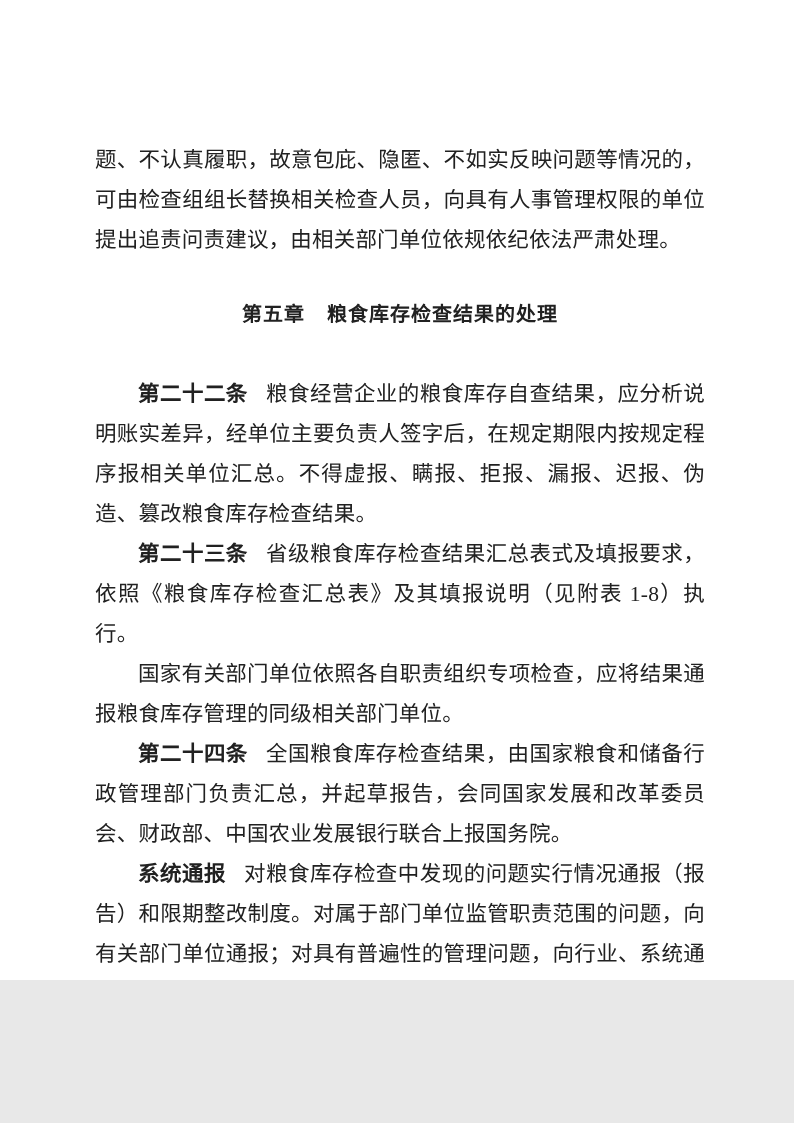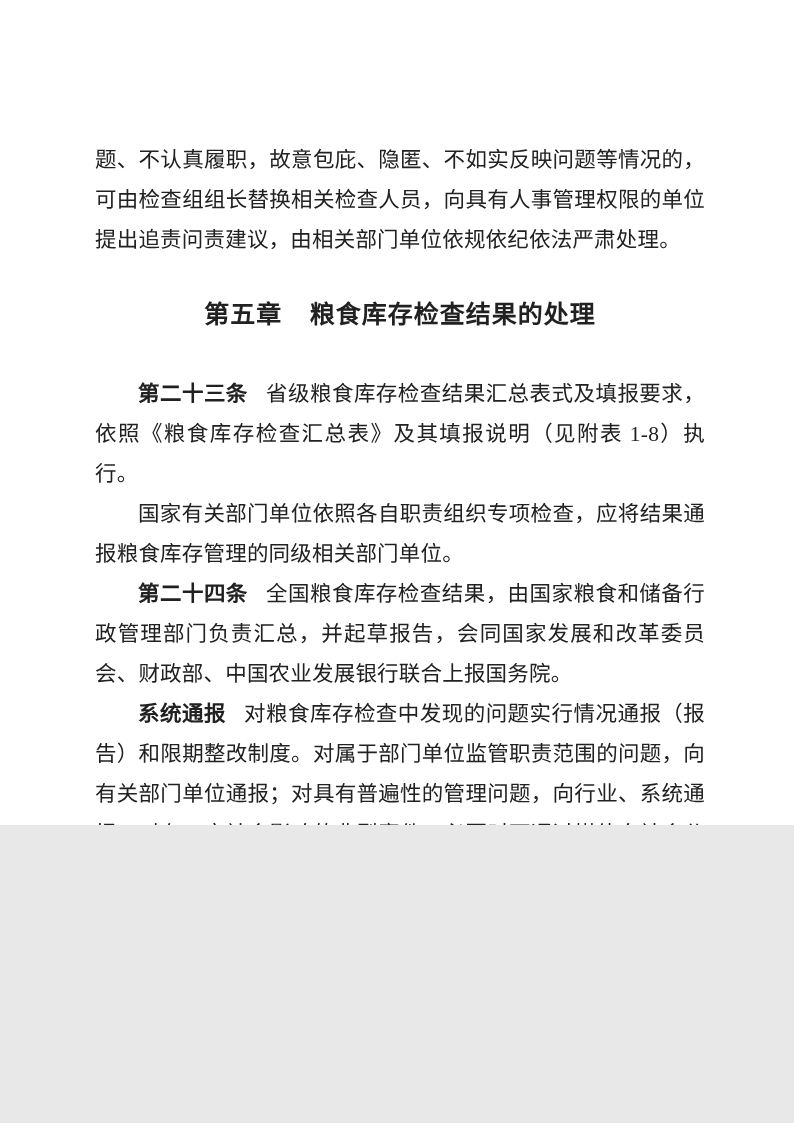--- a/index.html
+++ b/index.html
@@ -3,21 +3,21 @@
 <meta charset="utf-8">
 <style>
   html, body {
     margin: 0;
     padding: 0;
     background: #e8e8e8;
   }
   .page {
     position: relative;
     width: 794px;
-    height: 825px;
+    height: 980px;
     margin: 0 auto;
     background: #ffffff;
     overflow: hidden;
     font-family: "Liberation Serif", "DejaVu Serif", serif;
     color: #212121;
   }
   .content {
     position: absolute;
     left: 95px;
     top: 140px;
@@ -35,21 +35,21 @@
     text-indent: 2em;
   }
   .article-no {
     font-weight: 700;
     font-family: "Liberation Sans", "DejaVu Sans", sans-serif;
     padding-right: 0.85em;
   }
   .chapter {
     margin: 32px 0 38px 0;
     text-align: center;
-    font-size: 25px;
+    font-size: 20px;
     line-height: 44px;
     font-weight: 700;
     font-family: "Liberation Sans", "DejaVu Sans", sans-serif;
     letter-spacing: 1px;
   }
   .chapter-label {
     margin-right: 1.1em;
   }
   .page-number {
     position: absolute;
@@ -67,20 +67,23 @@
 
 <div class="page">
   <div class="content">
 
     <p class="para">题、不认真履职，故意包庇、隐匿、不如实反映问题等情况的，可由检查组组长替换相关检查人员，向具有人事管理权限的单位提出追责问责建议，由相关部门单位依规依纪依法严肃处理。</p>
 
     <h2 class="chapter">
       <span class="chapter-label">第五章</span><span>粮食库存检查结果的处理</span>
     </h2>
 
+    <p class="para indent">
+      <span class="article-no">第二十二条</span><span>粮食经营企业的粮食库存自查结果，应分析说明账实差异，经单位主要负责人签字后，在规定期限内按规定程序报相关单位汇总。不得虚报、瞒报、拒报、漏报、迟报、伪造、篡改粮食库存检查结果。</span>
+    </p>
 
     <p class="para indent">
       <span class="article-no">第二十三条</span><span>省级粮食库存检查结果汇总表式及填报要求，依照《粮食库存检查汇总表》及其填报说明（见附表 1-8）执行。</span>
     </p>
 
     <p class="para indent">国家有关部门单位依照各自职责组织专项检查，应将结果通报粮食库存管理的同级相关部门单位。</p>
 
     <p class="para indent">
       <span class="article-no">第二十四条</span><span>全国粮食库存检查结果，由国家粮食和储备行政管理部门负责汇总，并起草报告，会同国家发展和改革委员会、财政部、中国农业发展银行联合上报国务院。</span>
     </p>

